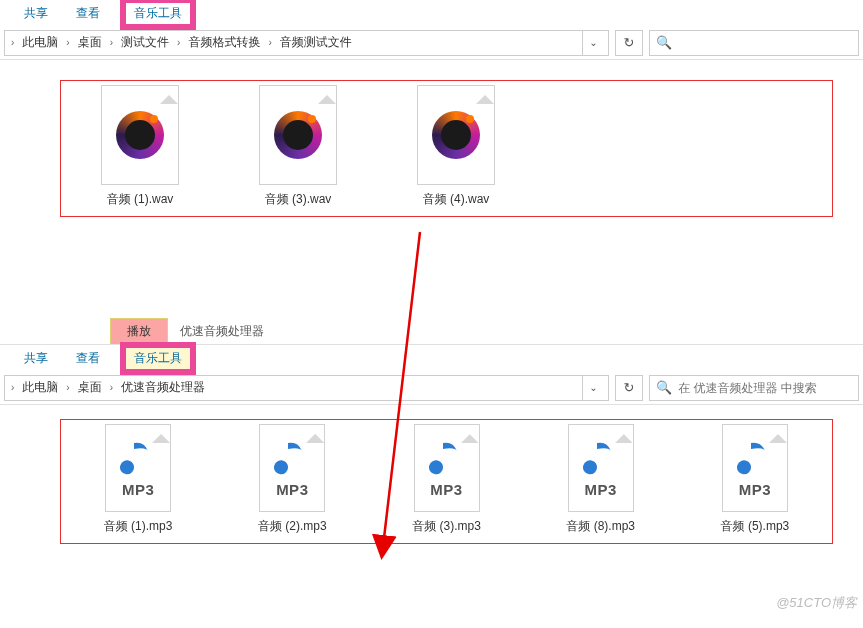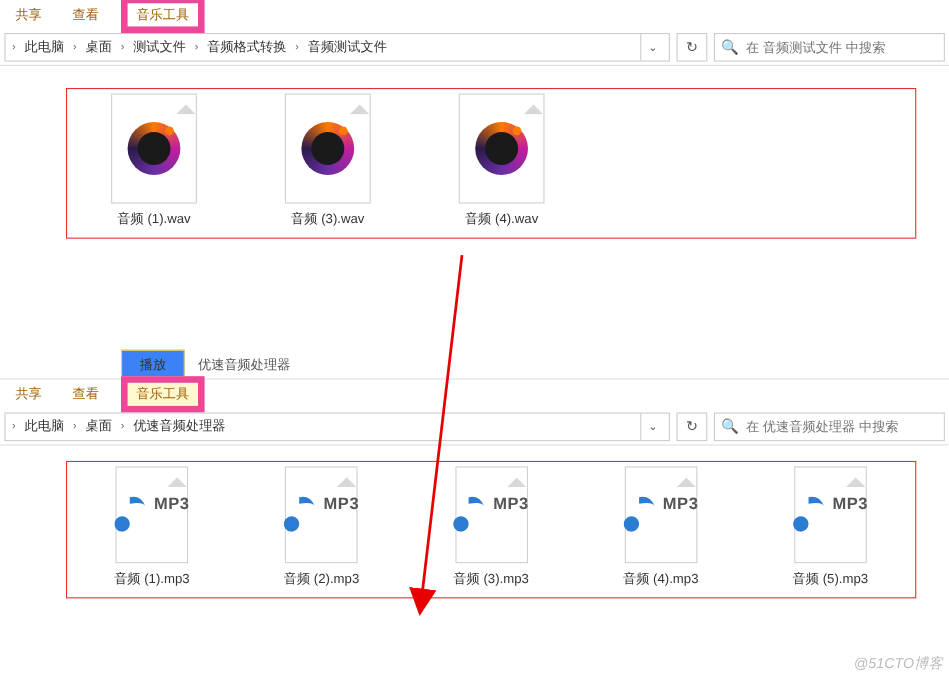--- a/index.html
+++ b/index.html
@@ -1,23 +1,23 @@
 <!DOCTYPE html>
 <html><head>
 <meta charset="utf-8">
 <style>
 * { margin:0; padding:0; box-sizing:border-box; font-family:"Microsoft YaHei","Segoe UI",sans-serif; }
 body { width:863px; height:628px; background:#fff; overflow:hidden; position:relative; }
 .explorer { position:relative; background:#fff; }
 .tabs-row { display:flex; align-items:flex-end; height:28px; border-bottom:1px solid #e0e0e0; }
 .tab { padding:4px 16px; font-size:12px; color:#333; border:1px solid transparent; cursor:pointer; }
 .tab.play { background:#fff2b3; border:1px solid #e0d070; border-bottom:none; }
-.tab.play-selected { background:#3b82f6; }
+.tab.play-selected { background:#fca5a5; }
 .tab-group-label { font-size:12px; color:#555; padding:4px 12px; }
-.view-tabs { display:flex; align-items:center; height:26px; font-size:12px; color:#a16207; padding-left:0; }
+.view-tabs { display:flex; align-items:center; height:26px; font-size:12px; color:#0369a1; padding-left:10px; }
 .view-tab { padding:4px 14px; cursor:pointer; }
 .addr-row { display:flex; align-items:center; height:34px; border-bottom:1px solid #e0e0e0; padding:0 4px; }
 .breadcrumb { flex:1; display:flex; align-items:center; height:26px; border:1px solid #ccc; margin-right:6px; padding:0 4px; }
 .crumb { font-size:12px; color:#333; padding:2px 6px; cursor:pointer; }
 .crumb-sep { font-size:10px; color:#666; padding:0 2px; }
 .addr-dropdown { width:22px; height:24px; display:flex; align-items:center; justify-content:center; border-left:1px solid #ccc; cursor:pointer; font-size:10px; color:#555; }
 .refresh-btn { width:28px; height:26px; border:1px solid #ccc; display:flex; align-items:center; justify-content:center; margin-right:6px; cursor:pointer; font-size:13px; color:#555; }
 .search-box { width:210px; height:26px; border:1px solid #ccc; display:flex; align-items:center; padding:0 6px; }
 .search-icon { font-size:13px; color:#888; margin-right:6px; }
 .search-input { border:none; outline:none; flex:1; font-size:12px; color:#888; background:transparent; }
@@ -25,21 +25,21 @@
 .content.tight { padding-top:14px; }
 .sel-box { border:1px solid #e63030; padding:4px 0 8px 0; display:flex; }
 .file-item { width:158px; display:flex; flex-direction:column; align-items:center; gap:6px; cursor:pointer; }
 .file-item .thumb { width:78px; height:100px; background:#fff; border:1px solid #d0d0d0; display:flex; align-items:center; justify-content:center; position:relative; }
 .file-item .thumb::before { content:""; position:absolute; top:0; right:0; width:18px; height:18px; background:linear-gradient(135deg,#fff 48%, #d8d8d8 52%); clip-path:polygon(0 0, 100% 100%, 0 100%); }
 .file-item.mp3 .thumb { width:66px; height:88px; }
 .file-name { font-size:12px; color:#333; text-align:center; }
 .disc { width:48px; height:48px; border-radius:50%; position:relative; background:conic-gradient(from 0deg, #ff7a00, #c11e9c, #6a2fa5, #2b1b4a, #ff7a00); display:flex; align-items:center; justify-content:center; }
 .disc::after { content:""; position:absolute; width:30px; height:30px; border-radius:50%; background:#1a1a1a; }
 .disc .pin { position:absolute; width:8px; height:8px; border-radius:50%; background:#ff7a00; top:4px; right:6px; z-index:2; }
-.mp3-icon { display:flex; flex-direction:row; align-items:flex-start; }
+.mp3-icon { display:flex; flex-direction:column; align-items:center; }
 .note { width:36px; height:40px; position:relative; }
 .note svg { width:36px; height:40px; }
 .mp3-label { font-family:Arial,sans-serif; font-weight:bold; font-size:15px; color:#555; letter-spacing:0.5px; margin-top:2px; }
 .arrow { position:absolute; left:0; top:0; width:863px; height:628px; pointer-events:none; z-index:10; }
 .watermark { position:absolute; right:6px; bottom:16px; font-size:13px; color:#bbb; font-style:italic; }
 .music-tools-box { border:6px solid #ec4899; padding:2px 8px; font-size:12px; }
 </style>
 </head>
 <body>
 
@@ -62,21 +62,20 @@
       <span class="crumb-sep">›</span>
       <span class="crumb">音频测试文件</span>
       <span style="flex:1"></span>
       <span class="addr-dropdown">⌄</span>
     </div>
     <div class="refresh-btn">
         <span>↻</span>
       </div>
     <div class="search-box">
       <span class="search-icon">🔍</span>
-      <input class="search-input" placeholder="在 音频测试文件 中搜索" style="">
     </div>
   </div>
   <div class="content">
     <div class="sel-box">
       <div class="file-item">
         <div class="thumb">
             <div class="disc">
               <span class="pin"></span>
             </div>
           </div>
@@ -169,21 +168,21 @@
       </div>
       <div class="file-item mp3">
         <div class="thumb">
             <div class="mp3-icon">
               <div class="note"><svg viewBox="0 0 36 40">
                   <path d="M14 4 L14 28 A7 7 0 1 1 10 22 A7 7 0 0 1 14 28 M14 4 Q24 2 28 12 Q26 8 14 10 Z" fill="#2b7cd3"></path>
                 </svg></div>
               <div class="mp3-label">MP3</div>
             </div>
           </div>
-        <div class="file-name">音频 (4).mp3</div>
+        <div class="file-name">音频 (8).mp3</div>
       </div>
       <div class="file-item mp3">
         <div class="thumb">
             <div class="mp3-icon">
               <div class="note"><svg viewBox="0 0 36 40">
                   <path d="M14 4 L14 28 A7 7 0 1 1 10 22 A7 7 0 0 1 14 28 M14 4 Q24 2 28 12 Q26 8 14 10 Z" fill="#2b7cd3"></path>
                 </svg></div>
               <div class="mp3-label">MP3</div>
             </div>
           </div>

